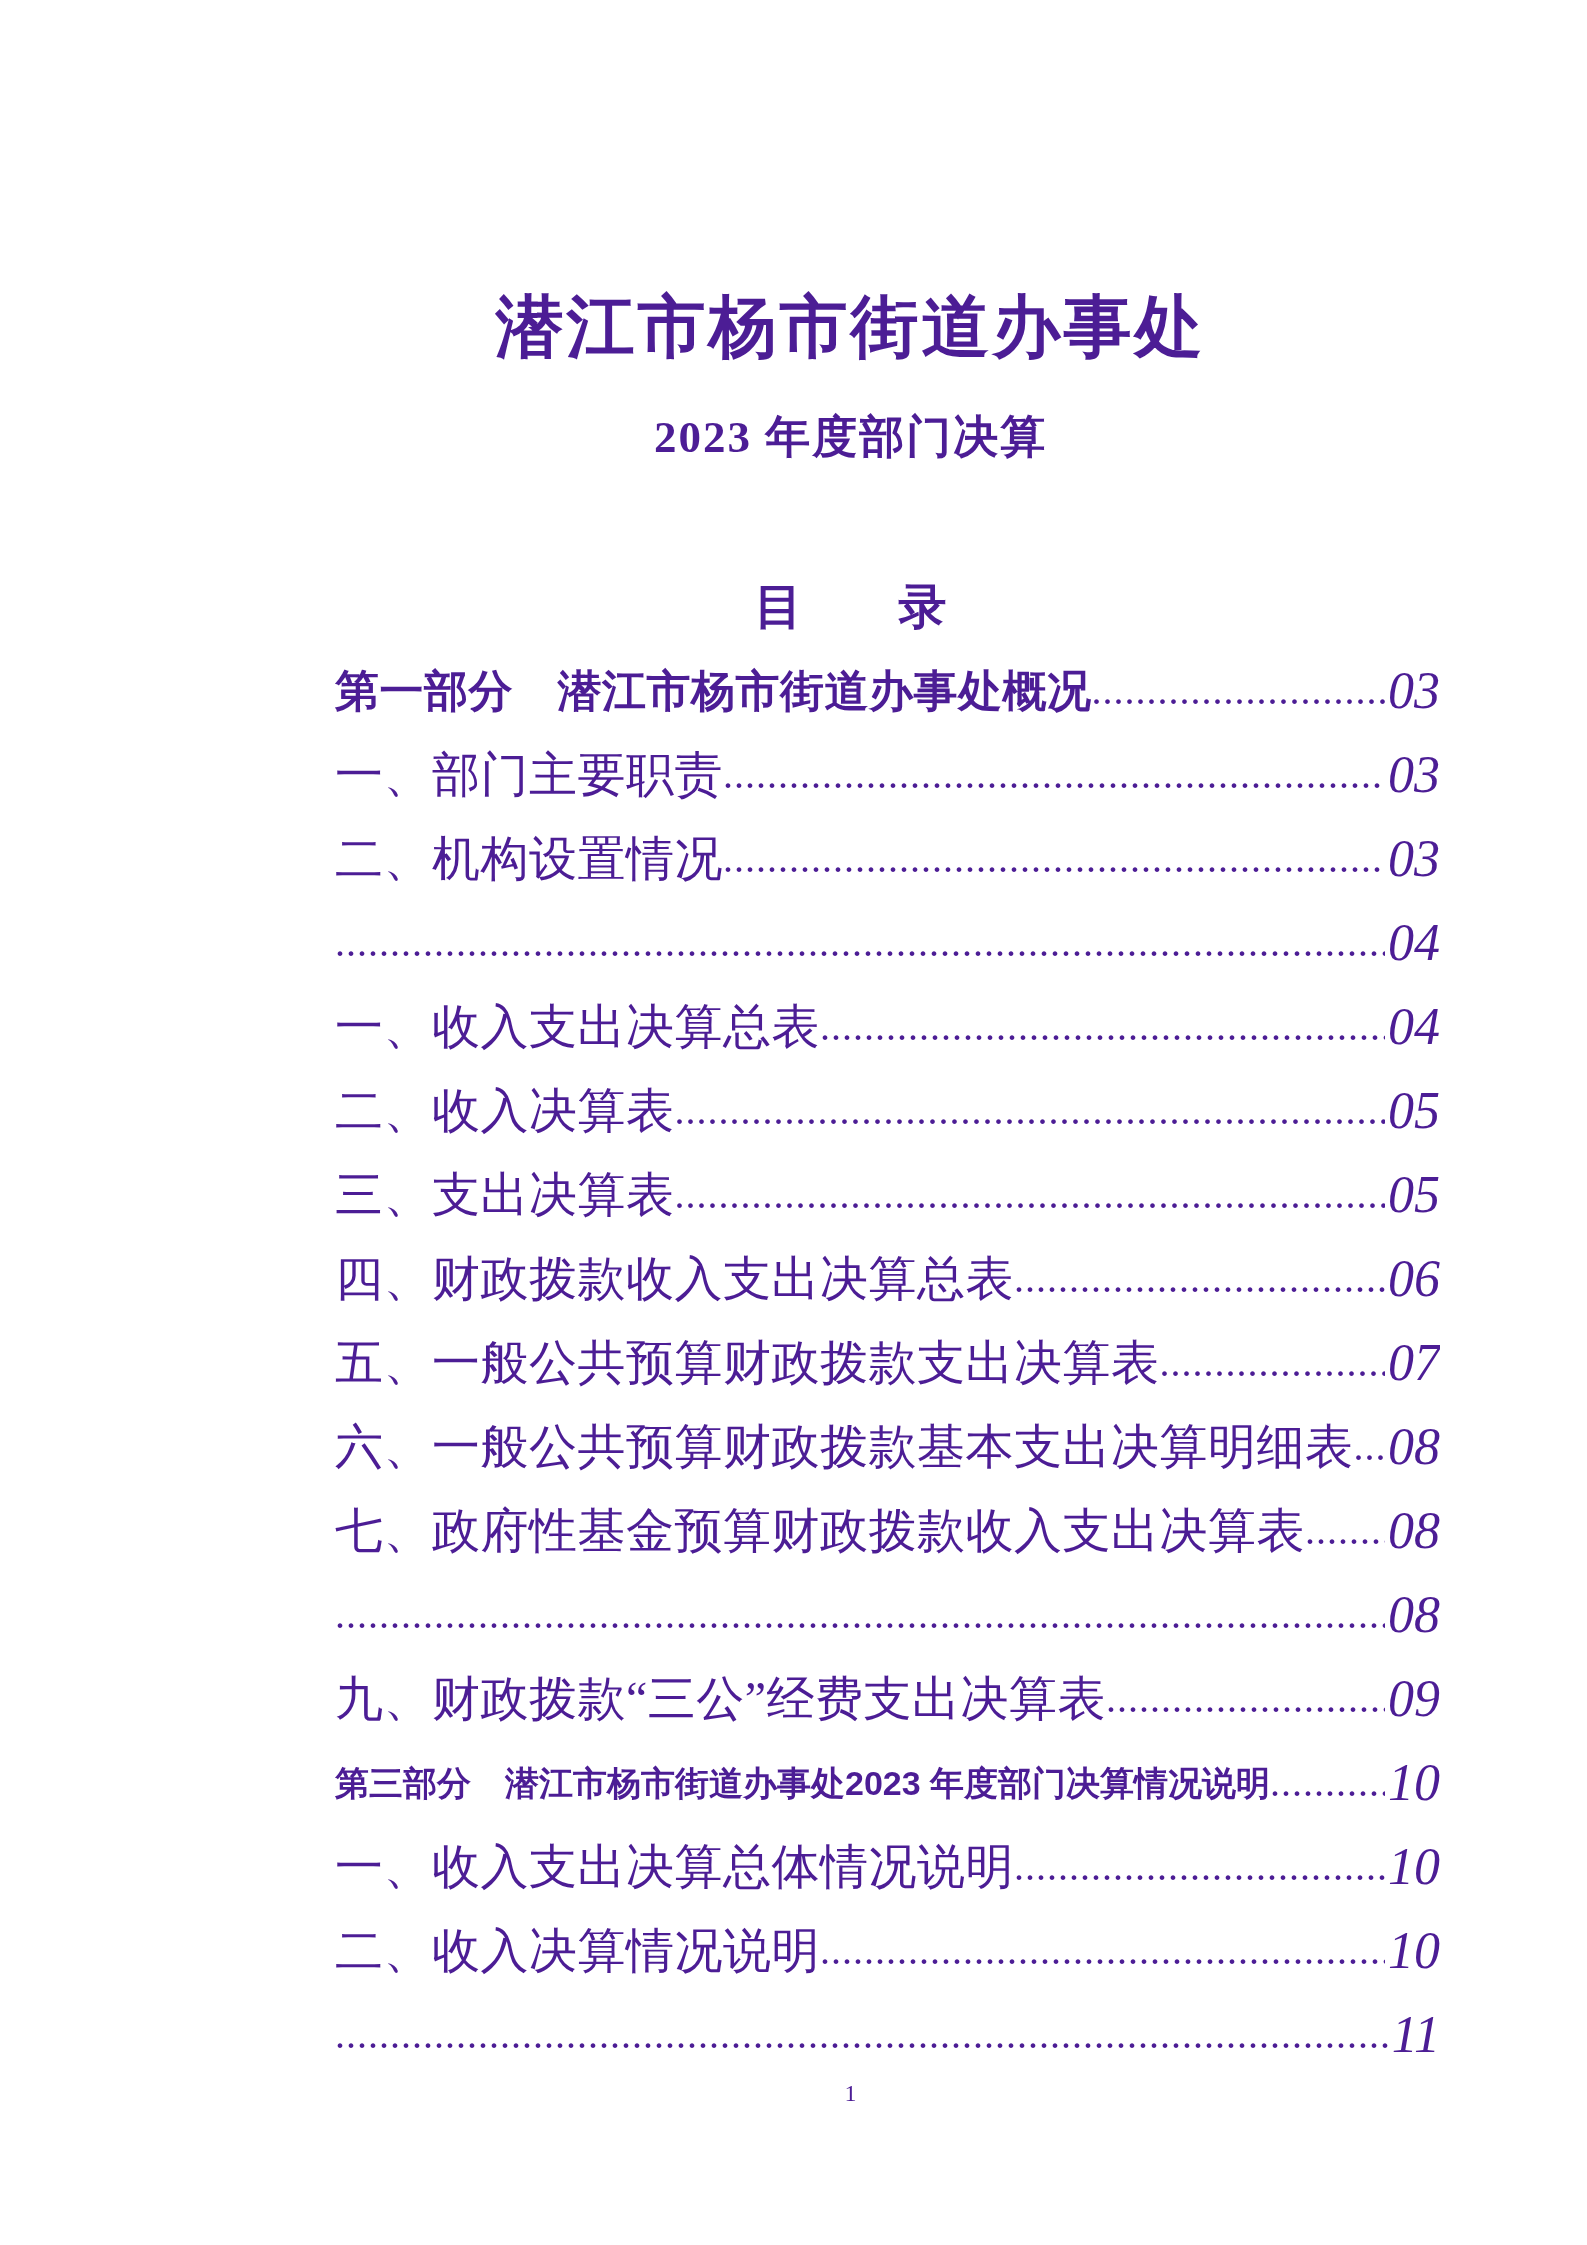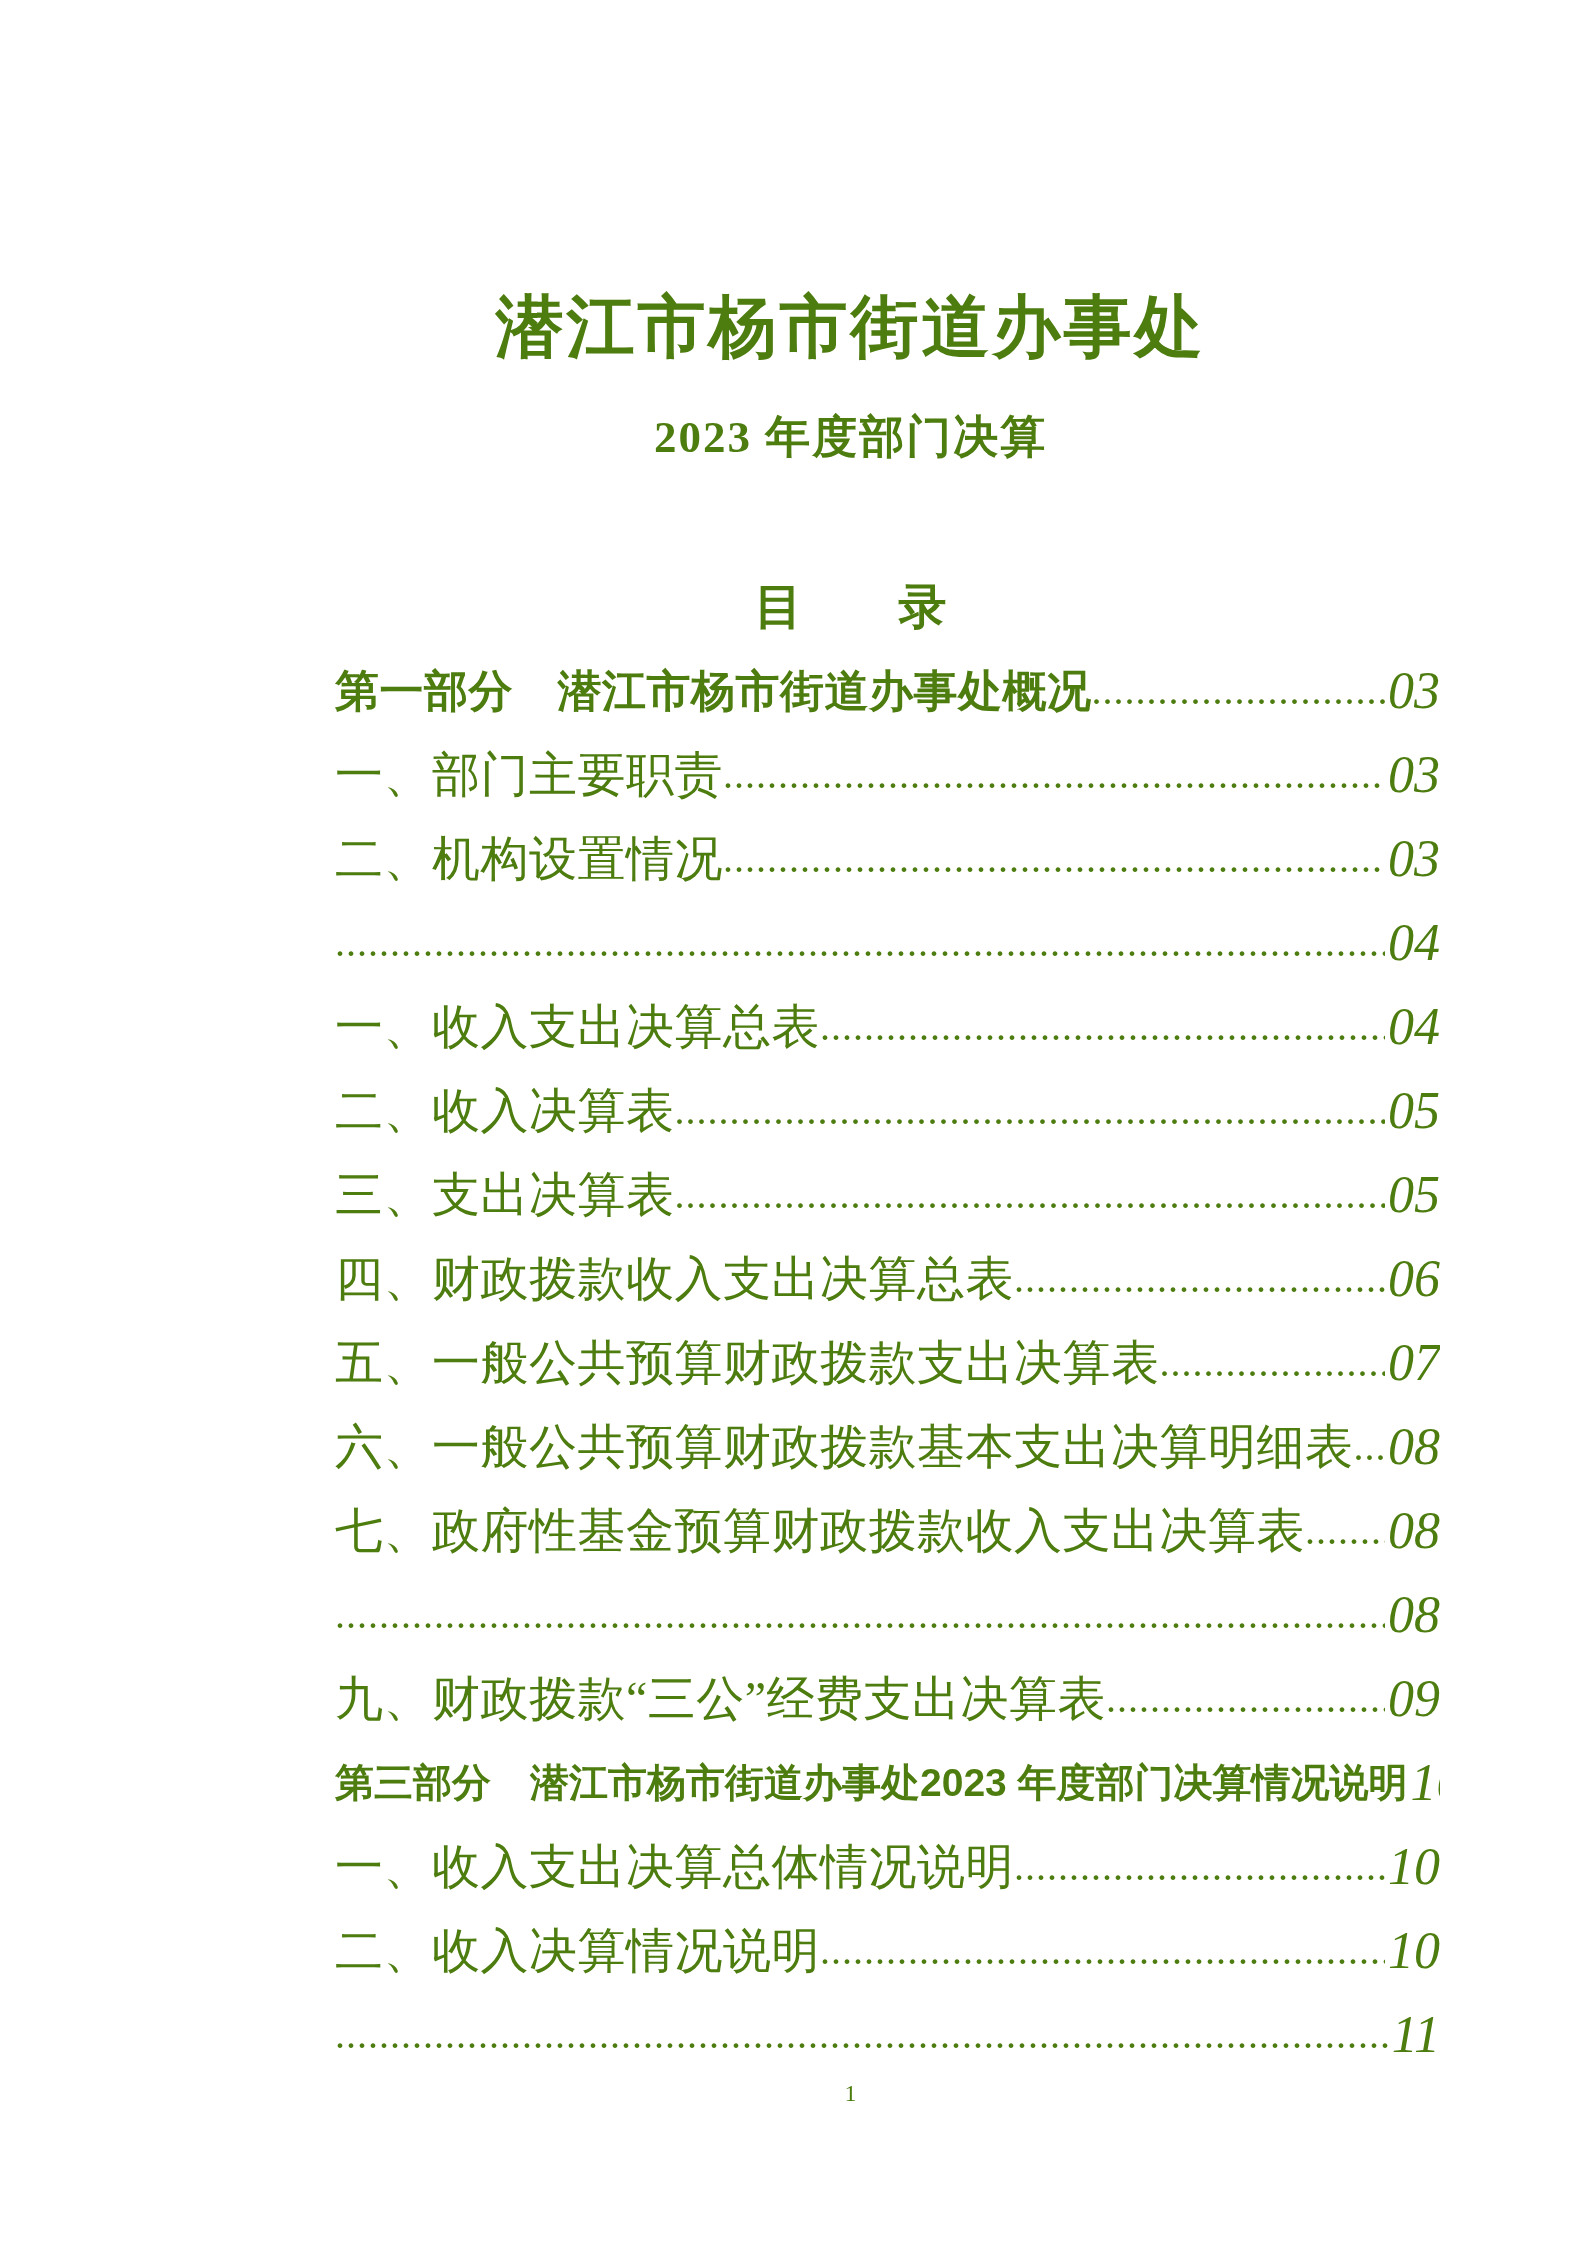--- a/index.html
+++ b/index.html
@@ -5,21 +5,21 @@
   html, body {
     margin: 0;
     padding: 0;
     background: #ffffff;
   }
   .page {
     position: relative;
     width: 1587px;
     height: 2245px;
     background: #ffffff;
-    color: #4d7c0f;
+    color: #4c1d95;
     overflow: hidden;
     font-family: "Liberation Serif", "DejaVu Serif", serif;
   }
   .center-axis {
     text-align: center;
     
     transform: translateX(57px);
   }
   .title {
     padding-top: 290px;
@@ -60,21 +60,21 @@
     line-height: 84px;
     letter-spacing: 0.5px;
   }
   .toc-row.section .toc-label {
     font-family: "Liberation Sans", "DejaVu Sans", sans-serif;
     font-weight: bold;
     font-size: 44px;
     letter-spacing: 0.5px;
   }
   .toc-row.section.lg .toc-label { font-size: 41px; letter-spacing: 0; }
-  .toc-row.section.xl .toc-label { font-size: 39px; letter-spacing: 0; }
+  .toc-row.section.xl .toc-label { font-size: 34px; letter-spacing: 0; }
   .toc-dots {
     flex: 1 1 auto;
     min-width: 0;
     overflow: hidden;
     white-space: nowrap;
     font-size: 40px;
     line-height: 84px;
     letter-spacing: 1px;
   }
   .toc-dots::after {

